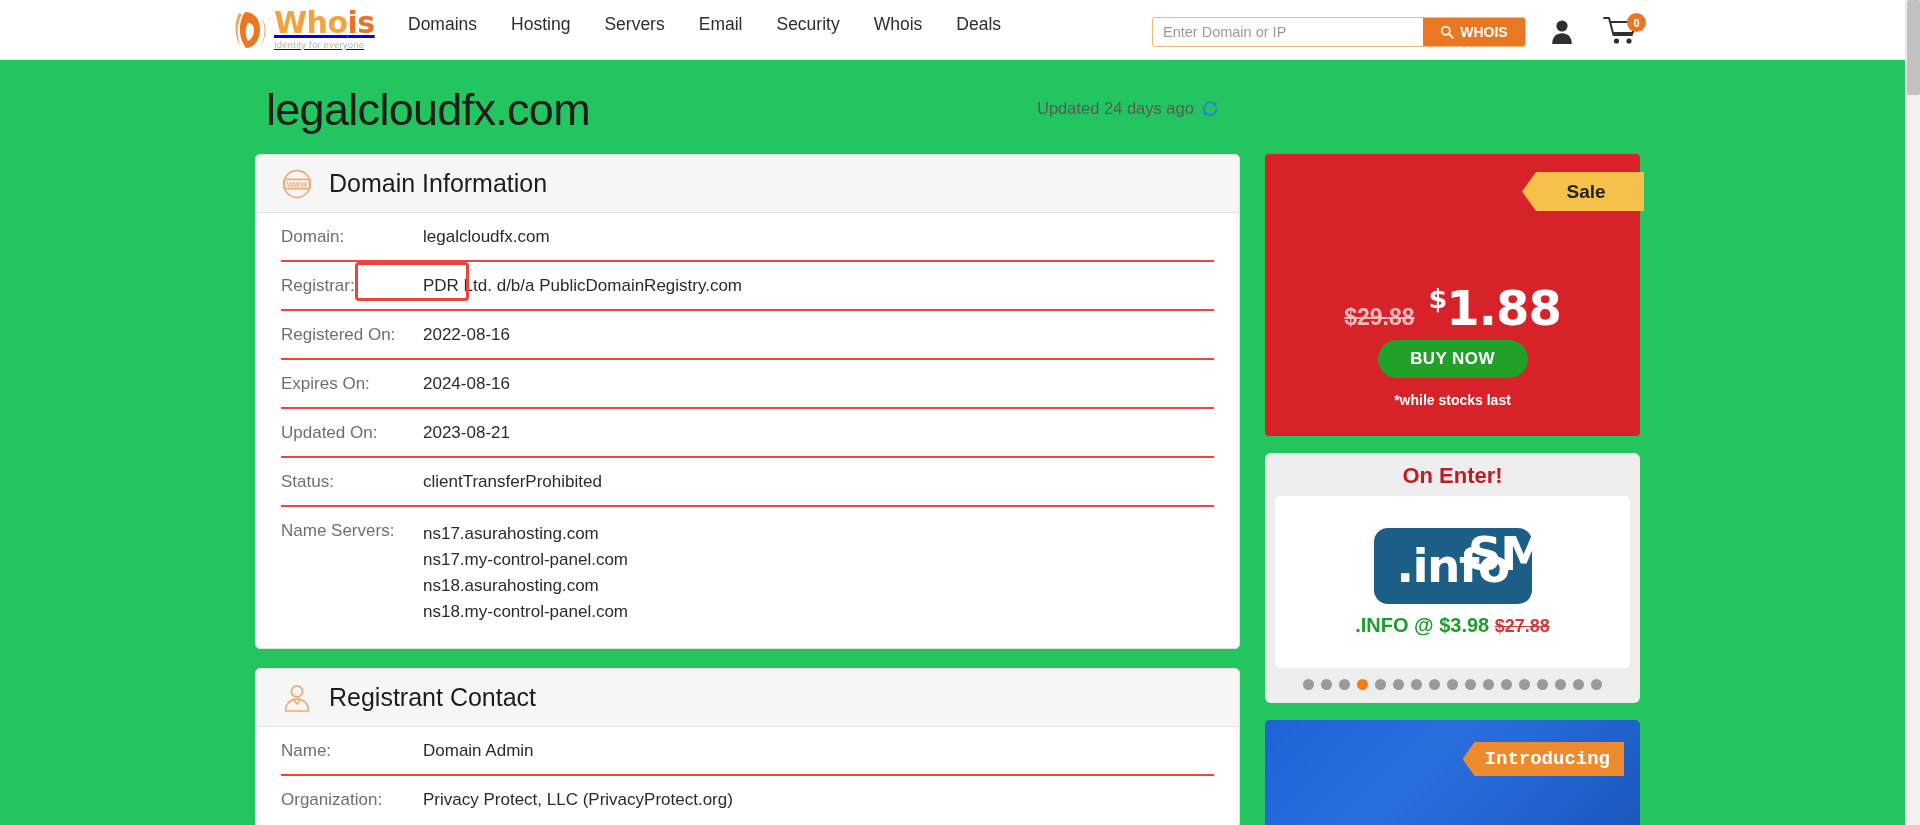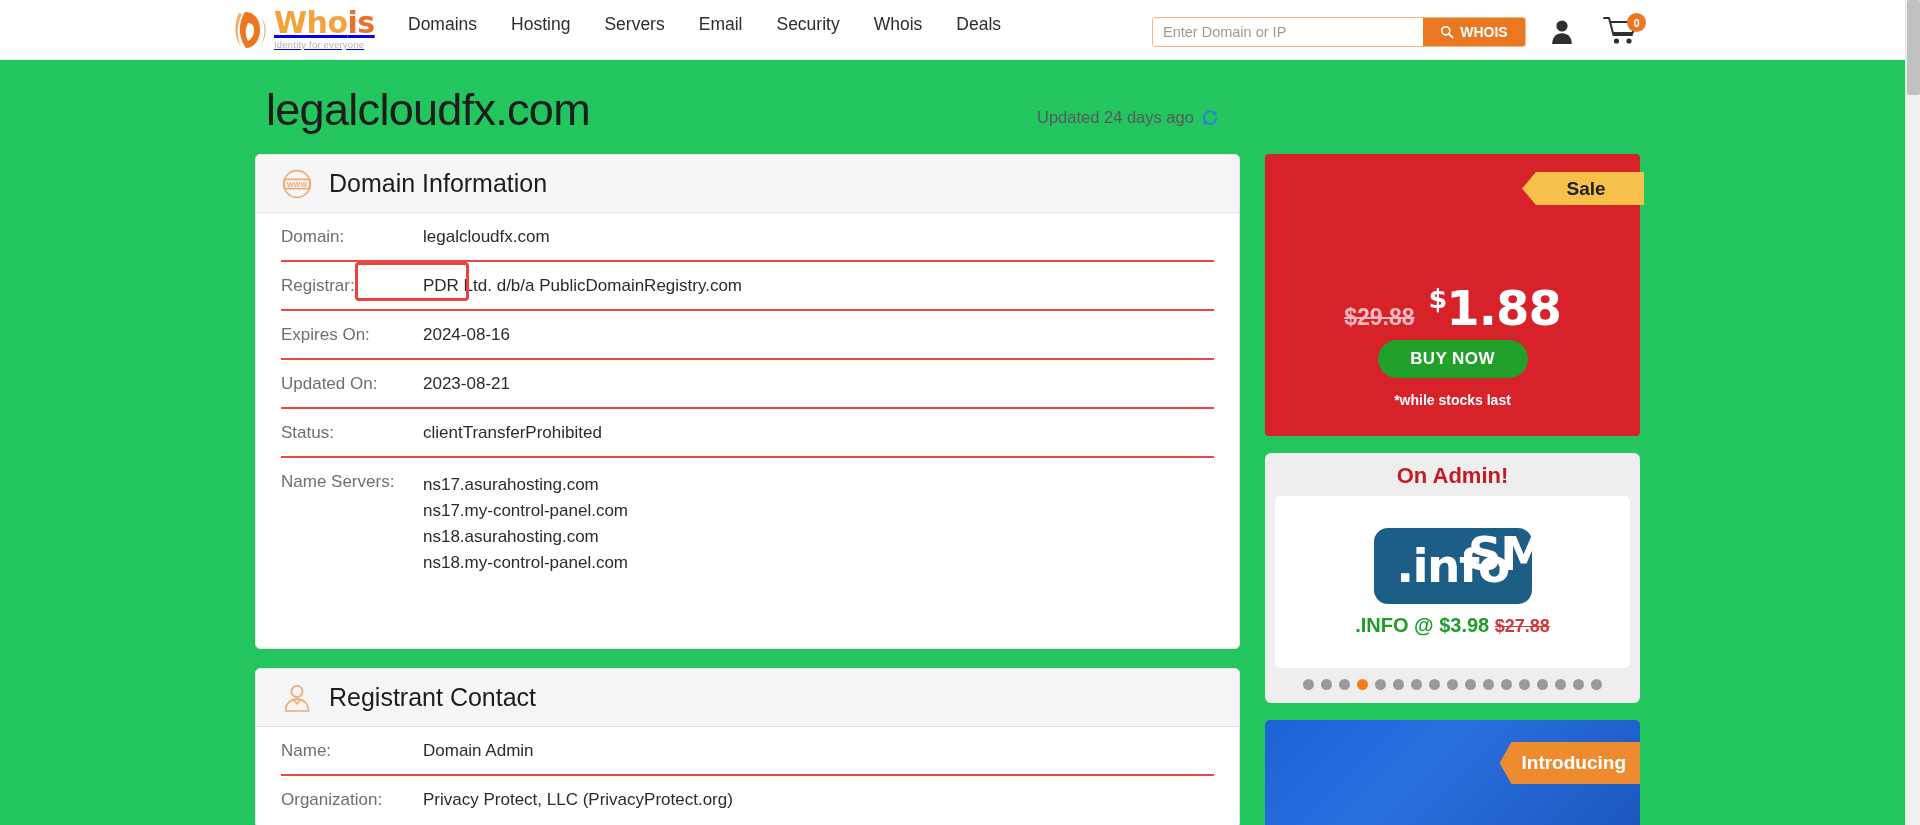--- a/index.html
+++ b/index.html
@@ -86,21 +86,21 @@
   .title-row {
     position: absolute; left: 0; top: 60px; width: 1905px;
   }
   .domain-title {
     position: absolute; left: 266px; top: 24px;
     font-size: 45px; color: #1d1d1d; font-weight: normal;
     letter-spacing: -0.7px;
     font-family: "Liberation Sans", sans-serif;
   }
   .updated-row {
-    position: absolute; left: 1037px; top: 48px;
+    position: absolute; left: 1037px; top: 39px;
     display: flex; align-items: center; gap: 7px;
   }
   .updated-text {
     font-size: 16.5px; color: #5a5a5a;
     font-family: "Liberation Sans", sans-serif;
   }
   .refresh-ic { width: 18px; height: 18px; display:block; cursor: pointer; }
 
   
   .card {
@@ -153,21 +153,21 @@
 
   
   .rail { position: absolute; left: 1265px; top: 154px; width: 375px; }
 
   .ad-space {
     position: relative; width: 375px; height: 282px;
     background: #d72229; border-radius: 4px; overflow: visible;
   }
   .sale-ribbon {
     position: absolute; right: -4px; top: 18px;
-    height: 33px; min-width: 122px;
+    height: 39px; min-width: 122px;
     background: #f6c04a; color: #222;
     font-size: 19px; font-weight: bold;
     display: flex; align-items: center; justify-content: center;
     padding: 0 16px 0 22px;
     font-family: "Liberation Sans", sans-serif;
     clip-path: polygon(14px 0, 100% 0, 100% 100%, 14px 100%, 0 50%);
   }
   .space-word {
     position: absolute; top: 47px; width: 100%; text-align: center;
     color: #fff; font-size: 60px; font-weight: bold; letter-spacing: -1.5px;
@@ -244,26 +244,26 @@
     background: #9a9a9a; cursor: pointer;
   }
   .dot.active { background: #f57c14; }
 
   .ad-blue {
     position: relative; margin-top: 17px; width: 375px; height: 120px;
     background: linear-gradient(135deg,#1e63d6 0%,#2a6fe0 40%,#1a57bd 100%);
     border-radius: 5px; overflow: hidden;
   }
   .intro-ribbon {
-    position: absolute; right: 0; top: 22px;
-    height: 42px; padding: 0 14px 0 22px;
+    position: absolute; right: 16px; top: 22px;
+    height: 34px; padding: 0 14px 0 22px;
     background: #ee8b2e; color: #fff;
     font-size: 19px; font-weight: bold;
     display: flex; align-items: center;
-    font-family: Liberation Sans, sans-serif;
+    font-family: Liberation Mono, monospace;
     clip-path: polygon(12px 0, 100% 0, 100% 100%, 12px 100%, 0 50%);
   }
 
   
   .scrollbar {
     position: absolute; right: 0; top: 0; width: 15px; height: 825px;
     background: #f1f1f1; border-left: 1px solid #e4e4e4;
   }
   .scroll-thumb {
     position: absolute; top: 0; left: 1px; width: 13px; height: 95px;
@@ -351,20 +351,24 @@
     <div class="card-body">
       <div class="row">
         <span class="k">Domain:</span>
         <span class="v">legalcloudfx.com</span>
       </div>
       <div class="row">
         <span class="k">Registrar:</span>
         <span class="v">PDR Ltd. d/b/a PublicDomainRegistry.com</span>
       </div>
       <div class="row">
+        <span class="k">Registered On:</span>
+        <span class="v">2022-08-16</span>
+      </div>
+      <div class="row">
         <span class="k">Expires On:</span>
         <span class="v">2024-08-16</span>
       </div>
       <div class="row">
         <span class="k">Updated On:</span>
         <span class="v">2023-08-21</span>
       </div>
       <div class="row">
         <span class="k">Status:</span>
         <span class="v">clientTransferProhibited</span>
@@ -410,21 +414,21 @@
       <div class="sale-ribbon">Sale</div>
       <div class="price-line">
         <span class="old-price">$29.88</span>
         <span class="new-price"><sup>$</sup><span>1.88</span></span>
       </div>
       <button class="buy-btn">BUY NOW</button>
       <div class="stocks">*while stocks last</div>
     </div>
 
     <div class="ad-onsale">
-      <div class="onsale-title">On Admin!</div>
+      <div class="onsale-title">On Enter!</div>
       <div class="onsale-panel">
         <div class="info-logo">
           <span>.info</span>
           <span class="info-sm">SM</span>
         </div>
         <div class="info-price">
           <span class="g">.INFO @ $3.98</span>
           <span class="s">$27.88</span>
         </div>
       </div>

